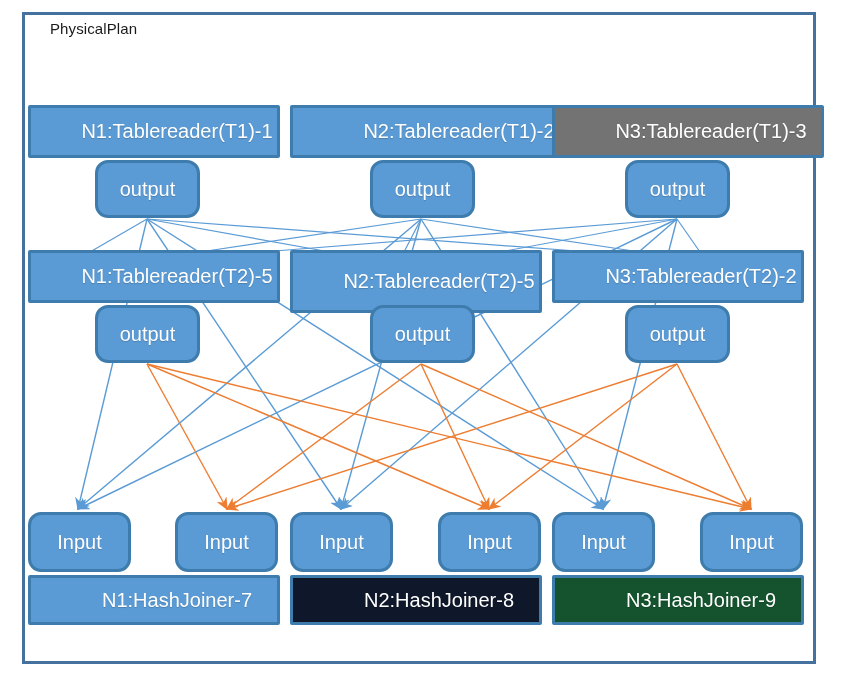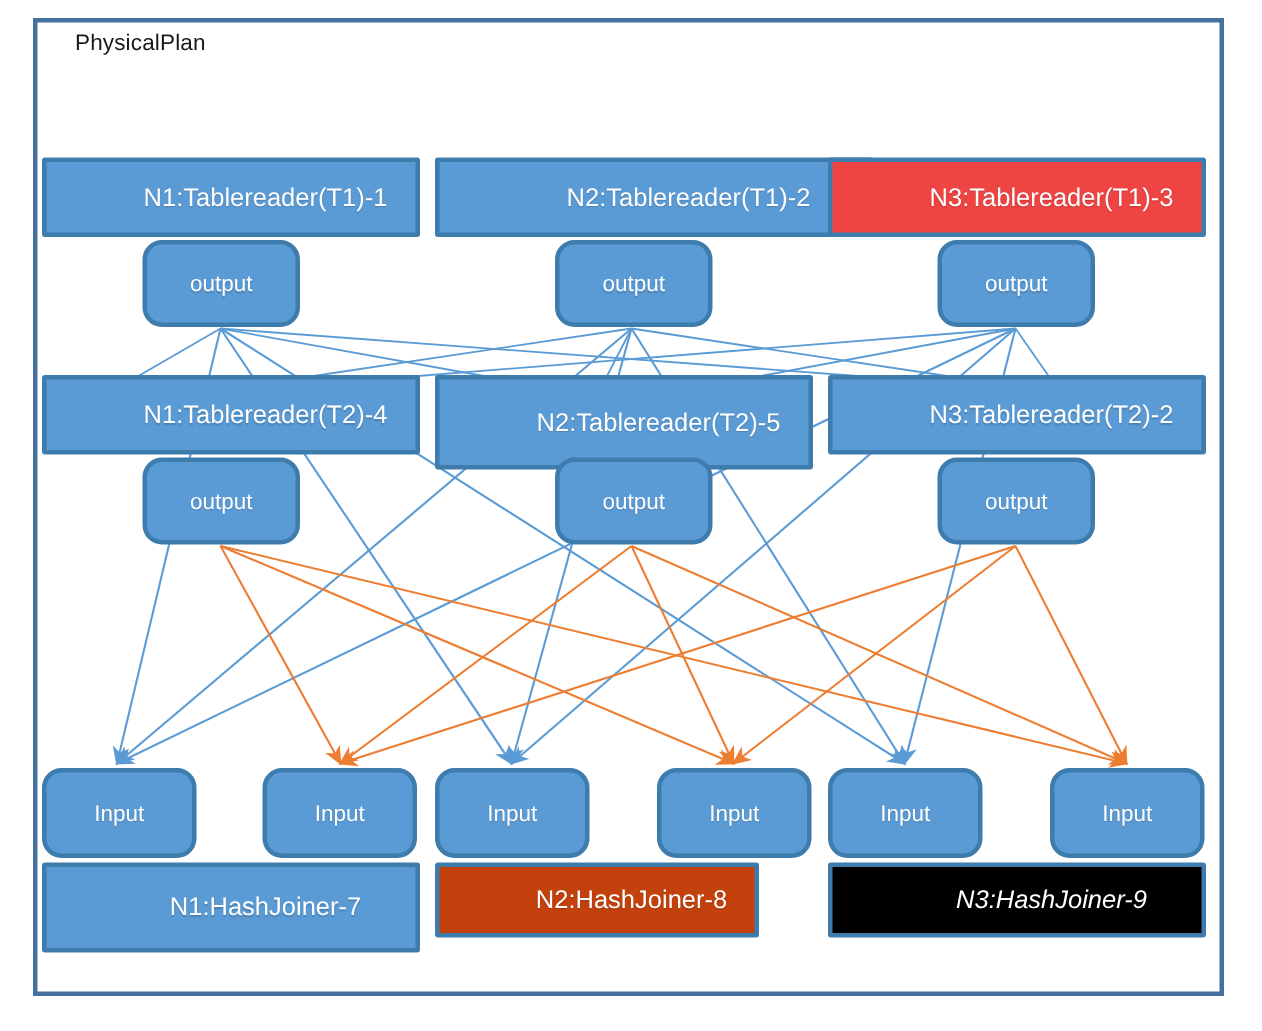--- a/index.html
+++ b/index.html
@@ -65,24 +65,24 @@
     white-space: nowrap;
     text-shadow: 0 1px 1px rgba(0,0,0,0.18);
   }
   .node.rect {
     border-radius: 2px;
   }
   .node.rounded {
     border-radius: 13px;
   }
   .port {
-    font-size: 15px;
+    font-size: 20px;
   }
   .op-label {
-    font-size: 17px;
+    font-size: 20px;
     margin-left: 46px;
   }
 </style>
 </head>
 <body>
 
 <div id="canvas">
 
   <div class="plan-frame"></div>
   <div class="plan-title">PhysicalPlan</div>
@@ -137,28 +137,28 @@
       </div>
       <div class="node rounded" style="left: 95px; top: 160px; width: 105px; height: 58px; background: rgb(91, 155, 213); border-color: rgb(62, 124, 173); color: rgb(255, 255, 255); z-index: 6;">
         <span class="port">output</span>
       </div>
       <div class="node rect" style="left: 290px; top: 105px; width: 292px; height: 53px; background: rgb(91, 155, 213); border-color: rgb(62, 124, 173); color: rgb(255, 255, 255); z-index: 5;">
         <span class="op-label">N2:Tablereader(T1)-2</span>
       </div>
       <div class="node rounded" style="left: 370px; top: 160px; width: 105px; height: 58px; background: rgb(91, 155, 213); border-color: rgb(62, 124, 173); color: rgb(255, 255, 255); z-index: 6;">
         <span class="port">output</span>
       </div>
-      <div class="node rect" style="left: 552px; top: 105px; width: 252px; height: 53px; background: #ef4444; border-color: rgb(62, 124, 173); color: rgb(255, 255, 255); z-index: 5;">
+      <div class="node rect" style="left: 552px; top: 105px; width: 272px; height: 53px; background: #737373; border-color: rgb(62, 124, 173); color: rgb(255, 255, 255); z-index: 5;">
         <span class="op-label">N3:Tablereader(T1)-3</span>
       </div>
       <div class="node rounded" style="left: 625px; top: 160px; width: 105px; height: 58px; background: rgb(91, 155, 213); border-color: rgb(62, 124, 173); color: rgb(255, 255, 255); z-index: 6;">
         <span class="port">output</span>
       </div>
       <div class="node rect" style="left: 28px; top: 250px; width: 252px; height: 53px; background: rgb(91, 155, 213); border-color: rgb(62, 124, 173); color: rgb(255, 255, 255); z-index: 5;">
-        <span class="op-label">N1:Tablereader(T2)-4</span>
+        <span class="op-label">N1:Tablereader(T2)-5</span>
       </div>
       <div class="node rounded" style="left: 95px; top: 305px; width: 105px; height: 58px; background: rgb(91, 155, 213); border-color: rgb(62, 124, 173); color: rgb(255, 255, 255); z-index: 6;">
         <span class="port">output</span>
       </div>
       <div class="node rect" style="left: 290px; top: 250px; width: 252px; height: 63px; background: rgb(91, 155, 213); border-color: rgb(62, 124, 173); color: rgb(255, 255, 255); z-index: 5;">
         <span class="op-label">N2:Tablereader(T2)-5</span>
       </div>
       <div class="node rounded" style="left: 370px; top: 305px; width: 105px; height: 58px; background: rgb(91, 155, 213); border-color: rgb(62, 124, 173); color: rgb(255, 255, 255); z-index: 6;">
         <span class="port">output</span>
       </div>
@@ -167,36 +167,36 @@
       </div>
       <div class="node rounded" style="left: 625px; top: 305px; width: 105px; height: 58px; background: rgb(91, 155, 213); border-color: rgb(62, 124, 173); color: rgb(255, 255, 255); z-index: 6;">
         <span class="port">output</span>
       </div>
       <div class="node rounded" style="left: 28px; top: 512px; width: 103px; height: 60px; background: rgb(91, 155, 213); border-color: rgb(62, 124, 173); color: rgb(255, 255, 255); z-index: 6;">
         <span class="port">Input</span>
       </div>
       <div class="node rounded" style="left: 175px; top: 512px; width: 103px; height: 60px; background: rgb(91, 155, 213); border-color: rgb(62, 124, 173); color: rgb(255, 255, 255); z-index: 6;">
         <span class="port">Input</span>
       </div>
-      <div class="node rect" style="left: 28px; top: 575px; width: 252px; height: 60px; background: rgb(91, 155, 213); border-color: rgb(62, 124, 173); color: rgb(255, 255, 255); z-index: 5;">
+      <div class="node rect" style="left: 28px; top: 575px; width: 252px; height: 50px; background: rgb(91, 155, 213); border-color: rgb(62, 124, 173); color: rgb(255, 255, 255); z-index: 5;">
         <span class="op-label">N1:HashJoiner-7</span>
       </div>
       <div class="node rounded" style="left: 290px; top: 512px; width: 103px; height: 60px; background: rgb(91, 155, 213); border-color: rgb(62, 124, 173); color: rgb(255, 255, 255); z-index: 6;">
         <span class="port">Input</span>
       </div>
       <div class="node rounded" style="left: 438px; top: 512px; width: 103px; height: 60px; background: rgb(91, 155, 213); border-color: rgb(62, 124, 173); color: rgb(255, 255, 255); z-index: 6;">
         <span class="port">Input</span>
       </div>
-      <div class="node rect" style="left: 290px; top: 575px; width: 216px; height: 50px; background: #c2410c; border-color: rgb(62, 124, 173); color: rgb(255, 255, 255); z-index: 5;">
+      <div class="node rect" style="left: 290px; top: 575px; width: 252px; height: 50px; background: #0f172a; border-color: rgb(62, 124, 173); color: rgb(255, 255, 255); z-index: 5;">
         <span class="op-label">N2:HashJoiner-8</span>
       </div>
       <div class="node rounded" style="left: 552px; top: 512px; width: 103px; height: 60px; background: rgb(91, 155, 213); border-color: rgb(62, 124, 173); color: rgb(255, 255, 255); z-index: 6;">
         <span class="port">Input</span>
       </div>
       <div class="node rounded" style="left: 700px; top: 512px; width: 103px; height: 60px; background: rgb(91, 155, 213); border-color: rgb(62, 124, 173); color: rgb(255, 255, 255); z-index: 6;">
         <span class="port">Input</span>
       </div>
-      <div class="node rect" style="left: 552px; top: 575px; width: 252px; height: 50px; background: #000000; border-color: rgb(62, 124, 173); color: rgb(255, 255, 255); z-index: 5; font-style: italic;">
+      <div class="node rect" style="left: 552px; top: 575px; width: 252px; height: 50px; background: #14532d; border-color: rgb(62, 124, 173); color: rgb(255, 255, 255); z-index: 5;">
         <span class="op-label">N3:HashJoiner-9</span>
       </div>
     </div>
 
 </div>
 
 </body></html>

